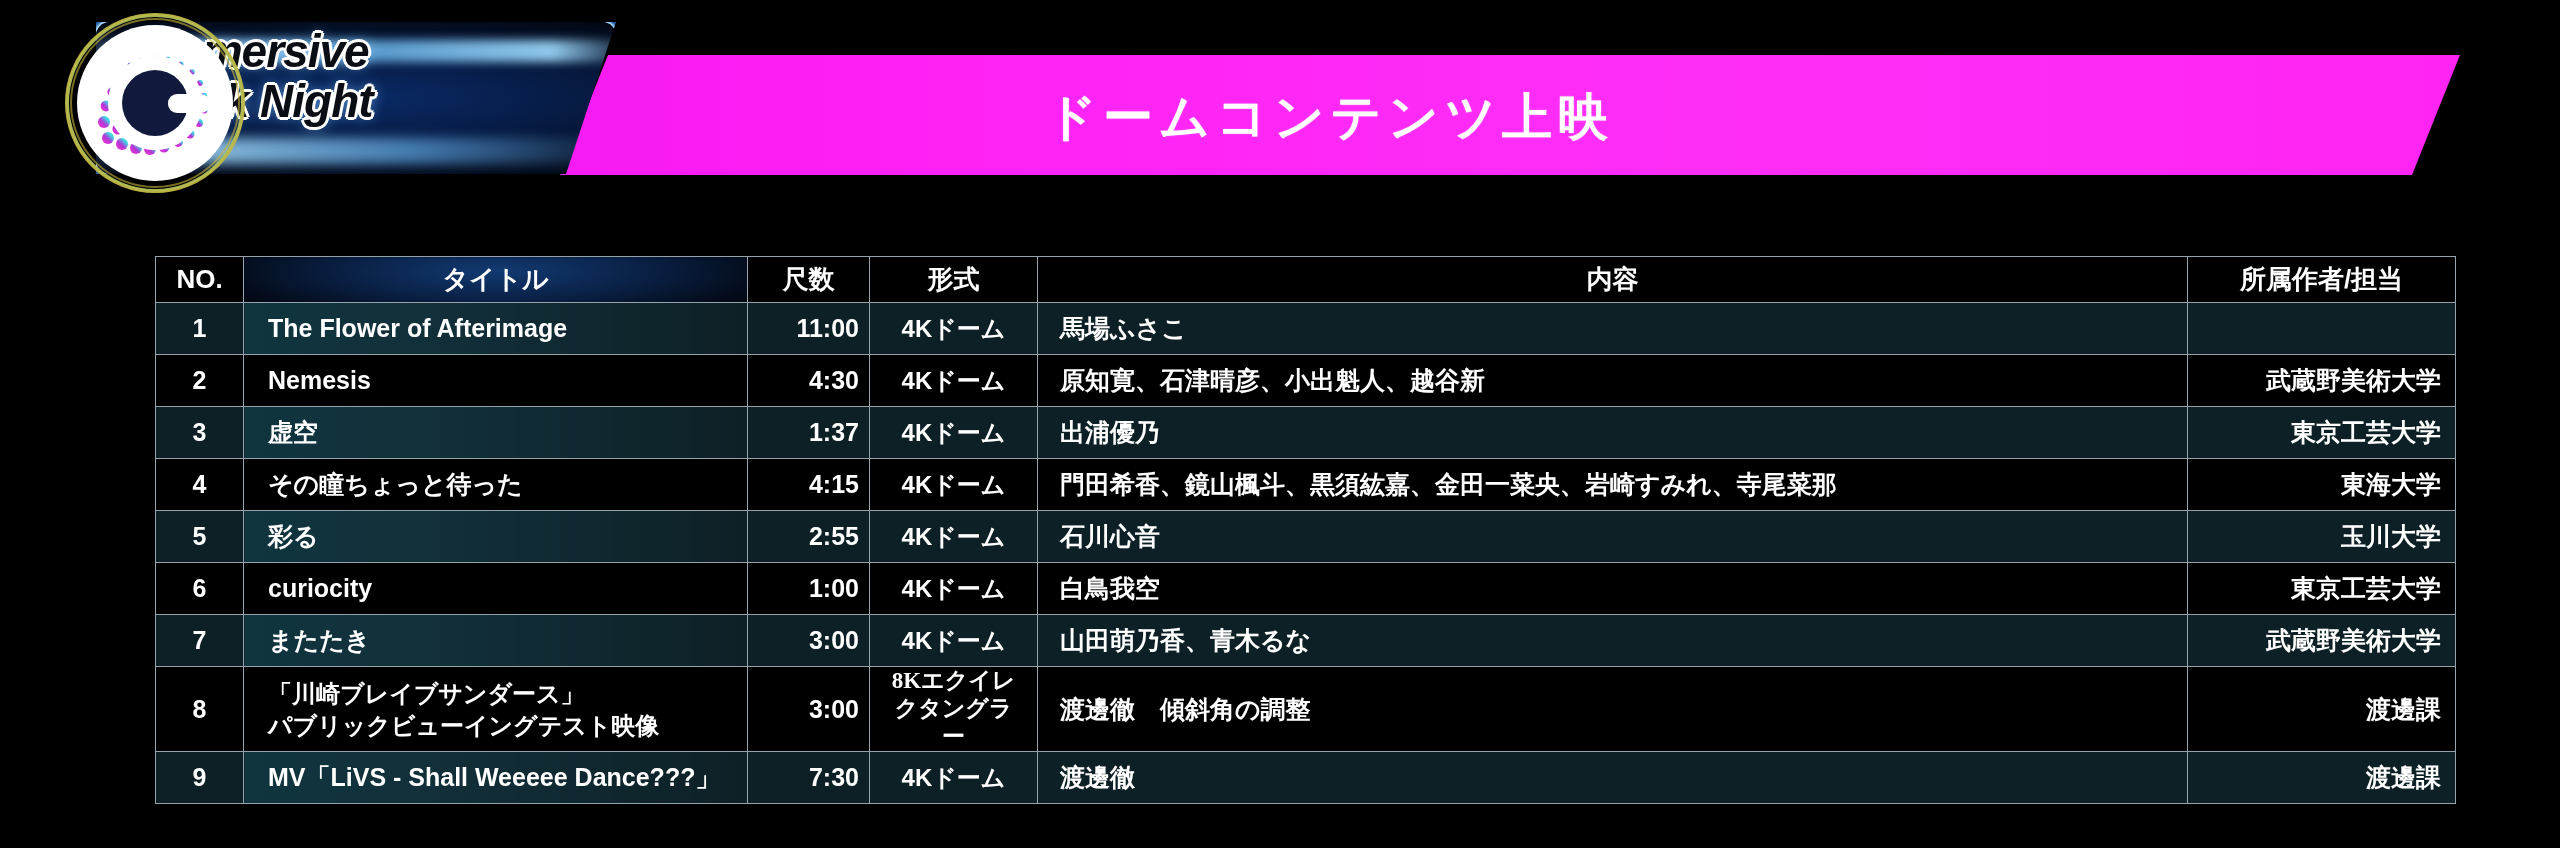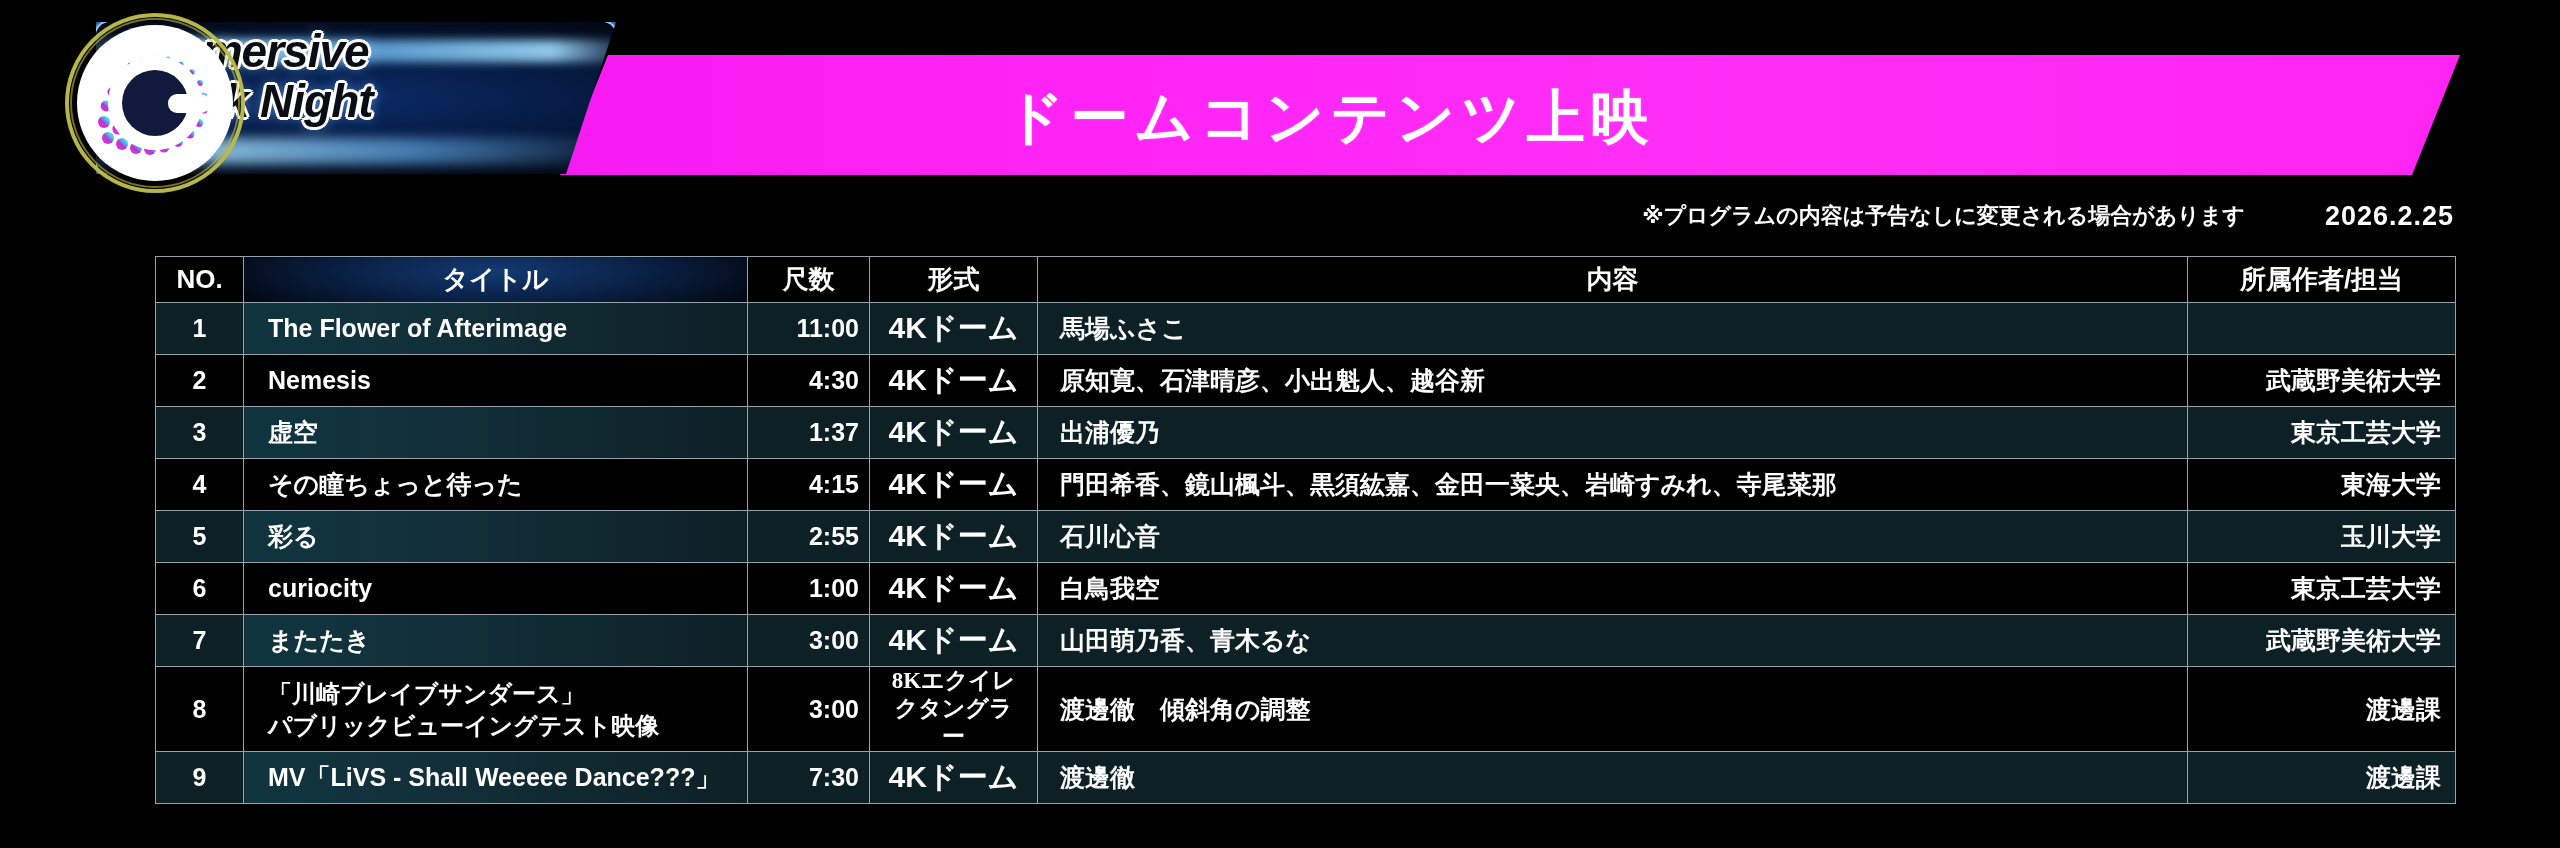--- a/index.html
+++ b/index.html
@@ -14,21 +14,21 @@
   .header{position:absolute;left:0;top:0;width:2560px;height:230px;}
 
   .banner{
     position:absolute;left:560px;top:55px;width:1900px;height:120px;
     background:linear-gradient(90deg,#f61bf2 0%,#ff22f5 22%,#ff2ef7 60%,#ff24f2 100%);
     -webkit-clip-path:polygon(48px 0,1900px 0,1852px 120px,0 120px);
     clip-path:polygon(48px 0,1900px 0,1852px 120px,0 120px);
     display:flex;align-items:center;justify-content:center;
   }
   .banner-title{
-    font-size:58px;font-weight:700;letter-spacing:6px;color:#fff;
+    font-size:50px;font-weight:700;letter-spacing:6px;color:#fff;
     line-height:1;transform:translate(-180px,2px);
     text-shadow:0 0 2px rgba(255,255,255,.35);
   }
 
   
   .logoplate{
     position:absolute;left:96px;top:22px;width:520px;height:152px;
     border-radius:14px;
     background:
       radial-gradient(ellipse 95% 60% at 50% 50%, #0a2a66 0%, #061a42 48%, #02060f 100%);
@@ -101,21 +101,21 @@
   col.c1{width:88px;}
   col.c2{width:504px;}
   col.c3{width:122px;}
   col.c4{width:168px;}
   col.c5{width:1150px;}
   col.c6{width:268px;}
 
   .c-no{text-align:center;}
   .c-title{text-align:left;padding-left:24px;}
   .c-len{text-align:right;padding-right:10px;}
-  .c-fmt{text-align:center;font-size:30px;}
+  .c-fmt{text-align:center;font-size:24px;}
   .c-desc{text-align:left;padding-left:22px;}
   .c-aff{text-align:right;padding-left:18px;}
   tbody tr.tall td.c-fmt{font-size:23px;line-height:28px;font-family:Liberation Serif, serif;}
   tbody tr.tall td.c-title{font-size:24px;line-height:32px;padding-top:2px;}
 </style>
 </head>
 <body>
 
 <div class="stage">
 
@@ -213,24 +213,20 @@
           <circle cx="95" cy="87" r="2.4"></circle>
             <circle cx="77" cy="62" r="2.8"></circle>
             <circle cx="88" cy="72" r="2.2"></circle>
         </g>
       </g>
       <circle cx="95" cy="95" r="33" fill="#111a3c"></circle>
       <rect x="108" y="86" width="42" height="19" rx="9" fill="#ffffff"></rect>
       <circle cx="95" cy="95" r="88" fill="none" stroke="url(#ring)" stroke-width="4"></circle>
     </svg>
 
-    <div class="notice-row">
-      <span class="notice">※プログラムの内容は予告なしに変更される場合があります</span>
-      <span class="date">2026.2.25</span>
-    </div>
   </div>
 
   <div class="tablewrap">
     <table>
       <colgroup>
         <col class="c1">
           <col class="c2">
           <col class="c3">
           <col class="c4">
           <col class="c5">

